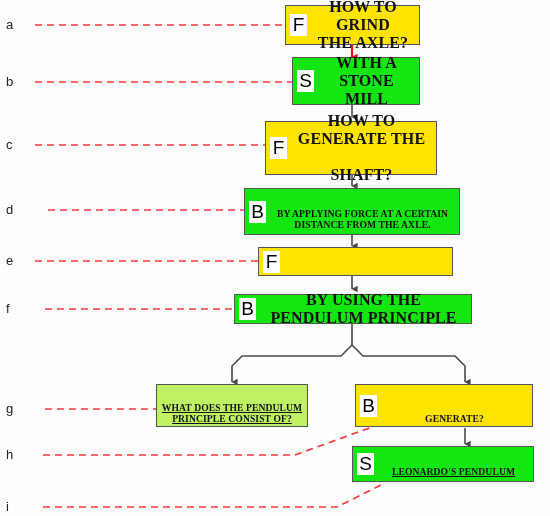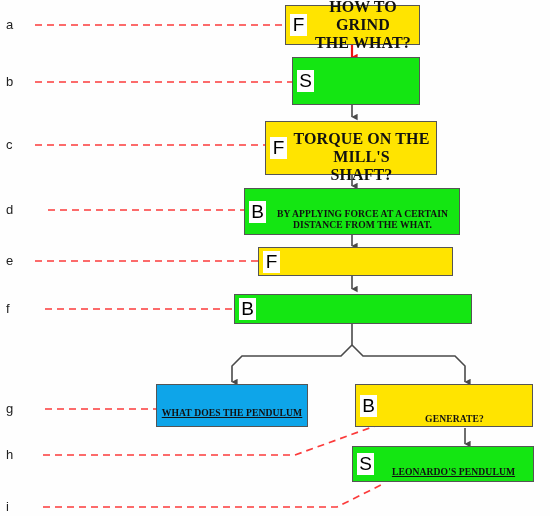--- a/index.html
+++ b/index.html
@@ -38,21 +38,21 @@
     position: absolute;
     box-sizing: border-box;
     border: 1.5px solid #555555;
     display: flex;
     align-items: center;
     justify-content: flex-start;
     padding: 2px 4px;
   }
   .node.yellow { background: #ffe400; }
   .node.green  { background: #14e612; }
-  .node.pink   { background: #0ea5e9; }
+  .node.pink   { background: #bef264; }
 
   .marker {
     flex: 0 0 auto;
     background: #ffffff;
     color: #000000;
     font-family: "Liberation Sans", sans-serif;
     font-size: 19px;
     font-weight: 400;
     line-height: 1;
     padding: 1px 2px 2px 2px;
@@ -144,53 +144,57 @@
   <div class="row-label" style="left:6px; top:203px;">d</div>
   <div class="row-label" style="left:6px; top:254px;">e</div>
   <div class="row-label" style="left:6px; top:302px;">f</div>
   <div class="row-label" style="left:6px; top:402px;">g</div>
   <div class="row-label" style="left:6px; top:448px;">h</div>
   <div class="row-label" style="left:6px; top:500px;">i</div>
 
   <div class="node yellow" style="left:285px; top:5px; width:135px; height:40px;">
     <span class="marker">F</span>
     <span class="node-text">
-      <span>HOW TO GRIND</span><br><span>THE WHAT?</span>
+      <span>HOW TO GRIND</span><br><span>THE AXLE?</span>
     </span>
   </div>
 
   <div class="node green" style="left:292px; top:57px; width:128px; height:48px;">
     <span class="marker">S</span>
+    <span class="node-text">
+      <span>WITH A STONE</span><br><span>MILL</span>
+    </span>
   </div>
 
   <div class="node yellow" style="left:265px; top:121px; width:172px; height:54px;">
     <span class="marker">F</span>
     <span class="node-text">
-      <br><span>TORQUE ON THE MILL'S</span><br><span>SHAFT?</span>
+      <span>HOW TO GENERATE THE</span><br><br><span>SHAFT?</span>
     </span>
   </div>
 
   <div class="node green" style="left:244px; top:188px; width:216px; height:47px;">
     <span class="marker">B</span>
     <span class="node-text small">
-      <span>BY APPLYING FORCE AT A CERTAIN</span><br><span>DISTANCE FROM THE WHAT.</span>
+      <span>BY APPLYING FORCE AT A CERTAIN</span><br><span>DISTANCE FROM THE AXLE.</span>
     </span>
   </div>
 
   <div class="node yellow" style="left:258px; top:247px; width:195px; height:29px;">
     <span class="marker">F</span>
   </div>
 
   <div class="node green" style="left:234px; top:294px; width:238px; height:30px;">
     <span class="marker">B</span>
+    <span class="node-text">BY USING THE PENDULUM PRINCIPLE</span>
   </div>
 
   <div class="node pink" style="left:156px; top:384px; width:152px; height:43px; justify-content:center;">
     <span class="node-text small uline">
-      <span>WHAT DOES THE PENDULUM</span><br>
+      <span>WHAT DOES THE PENDULUM</span><br><span>PRINCIPLE CONSIST OF?</span>
     </span>
   </div>
 
   <div class="node yellow" style="left:355px; top:384px; width:178px; height:43px;">
     <span class="marker">B</span>
     <span class="node-text small">
       <br><span>GENERATE?</span>
     </span>
   </div>
 

